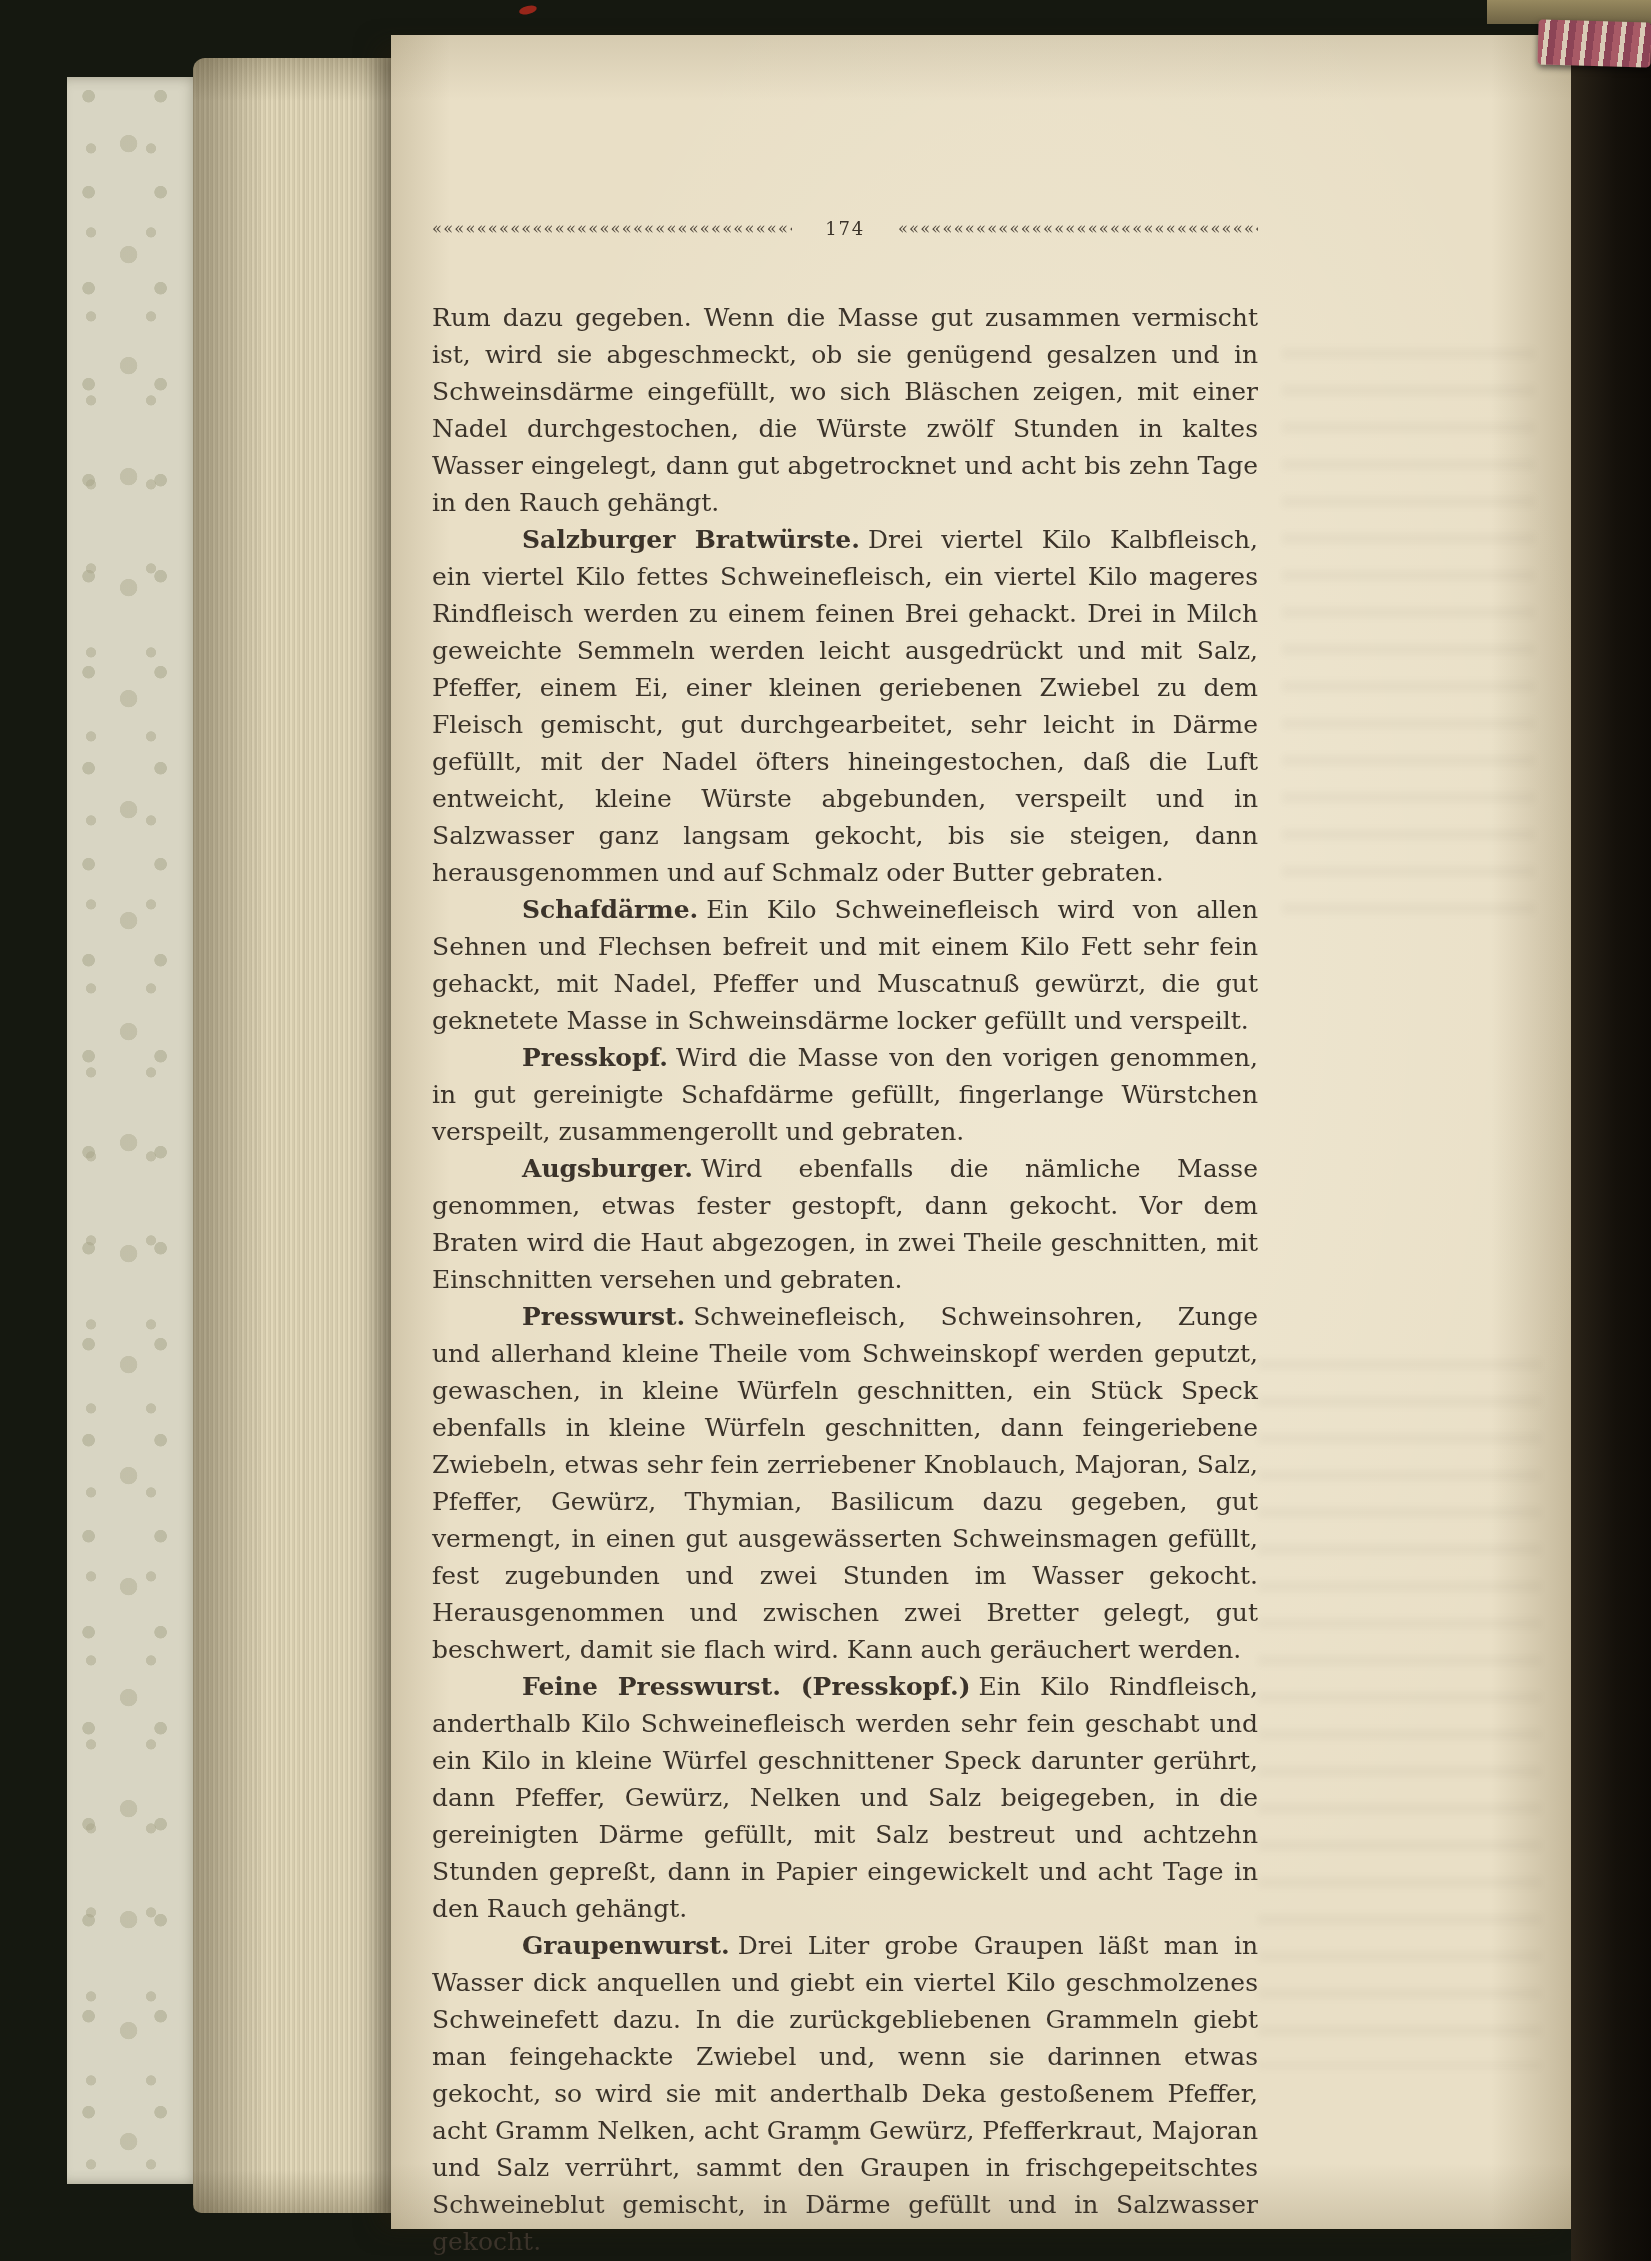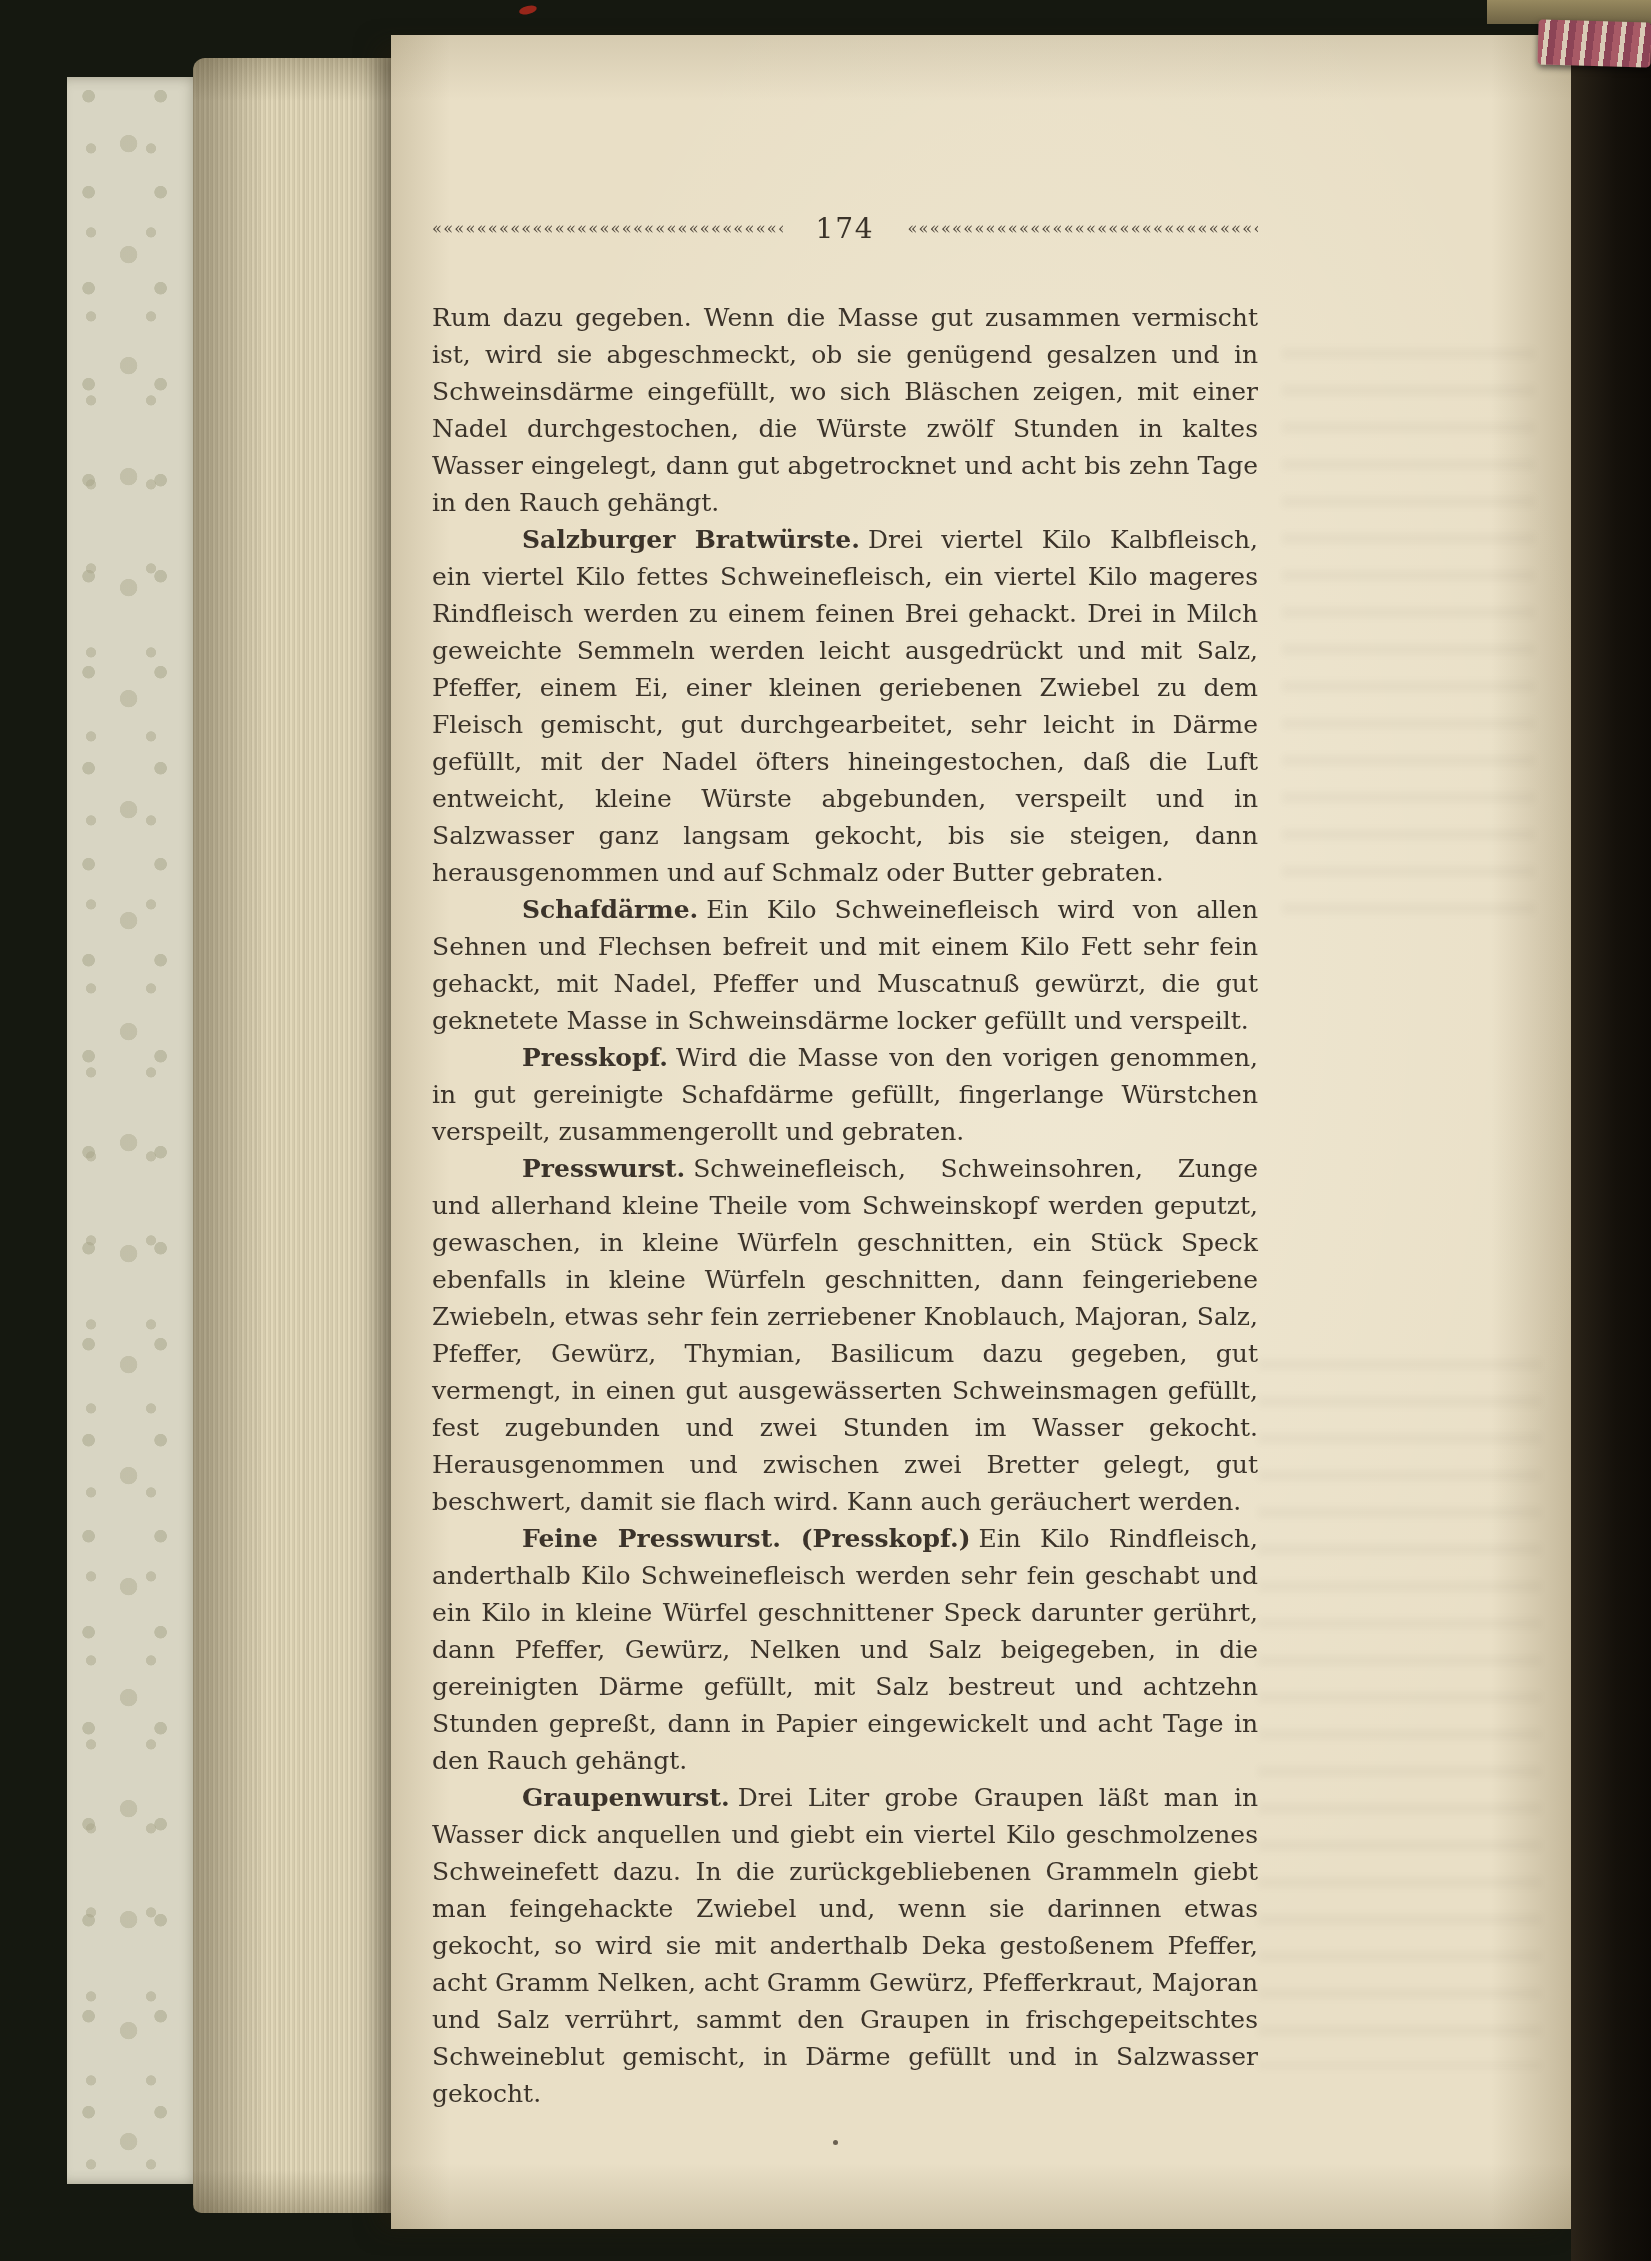--- a/index.html
+++ b/index.html
@@ -102,21 +102,21 @@
     margin-bottom:52px;
     color:#4a423a;
   }
   .ornament {
     flex:1; overflow:hidden; white-space:nowrap;
     font-size:16.3px; letter-spacing:1.2px; color:#52493e;
   }
   .ornament.right { text-align:right; }
   .page-number {
     margin:0 33px;
-    font-size:28px; letter-spacing:1.8px; color:#3b332a;
+    font-size:18px; letter-spacing:1.8px; color:#3b332a;
   }
   .para {
     text-align:justify;
     hyphens:auto; -webkit-hyphens:auto;
   }
   .para.indent { text-indent:90px; }
   .lead { font-weight:bold; }
   .lead:not(:empty) { margin-right:.32em; }
 </style>
 </head>
@@ -145,20 +145,23 @@
     </p>
 
     <p class="para indent">
       <b class="lead">Schafdärme.</b><span>Ein Kilo Schweinefleisch wird von allen Sehnen und Flechsen befreit und mit einem Kilo Fett sehr fein gehackt, mit Nadel, Pfeffer und Muscatnuß gewürzt, die gut geknetete Masse in Schweinsdärme locker gefüllt und verspeilt.</span>
     </p>
 
     <p class="para indent">
       <b class="lead">Presskopf.</b><span>Wird die Masse von den vorigen genommen, in gut gereinigte Schafdärme gefüllt, fingerlange Würstchen verspeilt, zusammengerollt und gebraten.</span>
     </p>
 
+    <p class="para indent">
+      <b class="lead">Augsburger.</b><span>Wird ebenfalls die nämliche Masse genommen, etwas fester gestopft, dann gekocht. Vor dem Braten wird die Haut abgezogen, in zwei Theile geschnitten, mit Einschnitten versehen und gebraten.</span>
+    </p>
 
     <p class="para indent">
       <b class="lead">Presswurst.</b><span>Schweinefleisch, Schweinsohren, Zunge und allerhand kleine Theile vom Schweinskopf werden geputzt, gewaschen, in kleine Würfeln geschnitten, ein Stück Speck ebenfalls in kleine Würfeln geschnitten, dann feingeriebene Zwiebeln, etwas sehr fein zerriebener Knoblauch, Majoran, Salz, Pfeffer, Gewürz, Thymian, Basilicum dazu gegeben, gut vermengt, in einen gut ausgewässerten Schweinsmagen gefüllt, fest zugebunden und zwei Stunden im Wasser gekocht. Herausgenommen und zwischen zwei Bretter gelegt, gut beschwert, damit sie flach wird. Kann auch geräuchert werden.</span>
     </p>
 
     <p class="para indent">
       <b class="lead">Feine Presswurst. (Presskopf.)</b><span>Ein Kilo Rindfleisch, anderthalb Kilo Schweinefleisch werden sehr fein geschabt und ein Kilo in kleine Würfel geschnittener Speck darunter gerührt, dann Pfeffer, Gewürz, Nelken und Salz beigegeben, in die gereinigten Därme gefüllt, mit Salz bestreut und achtzehn Stunden gepreßt, dann in Papier eingewickelt und acht Tage in den Rauch gehängt.</span>
     </p>
 
     <p class="para indent">

